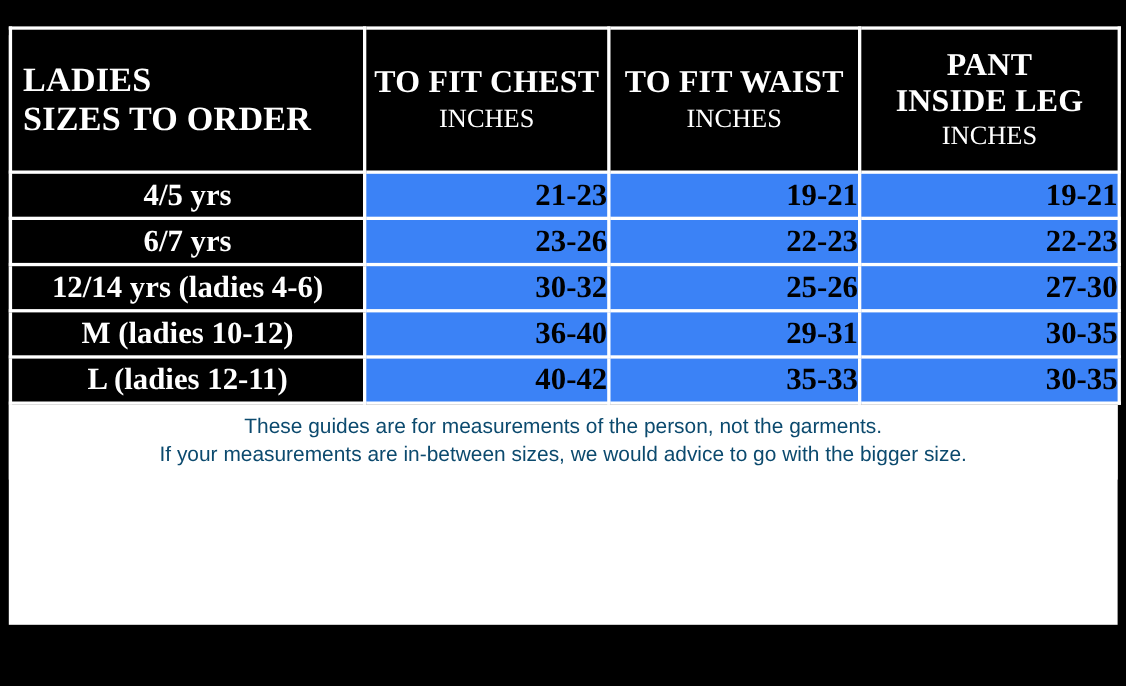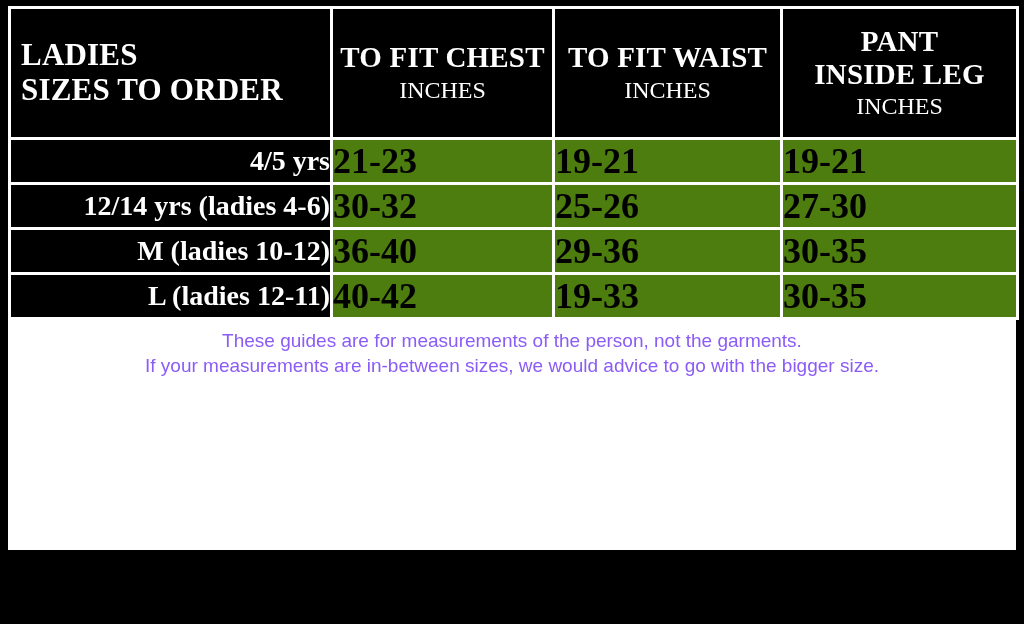--- a/index.html
+++ b/index.html
@@ -18,21 +18,21 @@
     position: relative;
     width: 1024px;
     height: 624px;
     background: #000000;
     box-sizing: border-box;
   }
 
   table.size-chart {
     border-collapse: collapse;
     width: 1008px;
-    margin: 6px 8px 0 8px;
+    margin: 24px 8px 0 8px;
     table-layout: fixed;
     background: #000000;
   }
 
   table.size-chart col.c0 { width: 322px; }
   table.size-chart col.c1 { width: 222px; }
   table.size-chart col.c2 { width: 228px; }
   table.size-chart col.c3 { width: 236px; }
 
   table.size-chart td, table.size-chart th {
@@ -68,49 +68,49 @@
     line-height: 1.2;
     margin-top: 2px;
   }
 
   
   .row-label {
     background: #000000;
     color: #ffffff;
     font-weight: bold;
     font-size: 28px;
-    text-align: right;
+    text-align: center;
     padding: 1px 6px 3px 10px;
     height: 39px;
     white-space: nowrap;
   }
   .row-value {
-    background: #4d7c0f;
+    background: #3b82f6;
     color: #000000;
     font-weight: bold;
-    font-size: 36px;
-    text-align: left;
+    font-size: 28px;
+    text-align: right;
     padding: 1px 4px 3px 4px;
     height: 39px;
   }
 
   .notes {
     background: #ffffff;
     color: #000000;
     width: 1008px;
     margin: 0 8px;
     box-sizing: border-box;
     padding: 8px 10px 10px 10px;
     text-align: center;
     font-family: "Liberation Sans", sans-serif;
   }
   .notes .line {
     font-size: 19px;
     line-height: 1.32;
-    color: #8b5cf6;
+    color: #0c4a6e;
   }
 
   
   .white-frame {
     position: absolute;
     left: 8px;
     top: 8px;
     width: 1008px;
     height: 536px;
     background: #ffffff;
@@ -154,35 +154,41 @@
       </tr>
     </thead>
     <tbody>
       <tr>
         <td class="row-label">4/5 yrs</td>
         <td class="row-value">21-23</td>
         <td class="row-value">19-21</td>
         <td class="row-value">19-21</td>
       </tr>
       <tr>
+        <td class="row-label">6/7 yrs</td>
+        <td class="row-value">23-26</td>
+        <td class="row-value">22-23</td>
+        <td class="row-value">22-23</td>
+      </tr>
+      <tr>
         <td class="row-label">12/14 yrs (ladies 4-6)</td>
         <td class="row-value">30-32</td>
         <td class="row-value">25-26</td>
         <td class="row-value">27-30</td>
       </tr>
       <tr>
         <td class="row-label">M (ladies 10-12)</td>
         <td class="row-value">36-40</td>
-        <td class="row-value">29-36</td>
+        <td class="row-value">29-31</td>
         <td class="row-value">30-35</td>
       </tr>
       <tr>
         <td class="row-label">L (ladies 12-11)</td>
         <td class="row-value">40-42</td>
-        <td class="row-value">19-33</td>
+        <td class="row-value">35-33</td>
         <td class="row-value">30-35</td>
       </tr>
     </tbody>
   </table>
 
   <div class="notes">
     <div class="line">These guides are for measurements of the person, not the garments.</div>
     <div class="line">If your measurements are in-between sizes, we would advice to go with the bigger size.</div>
   </div>
 </div>

